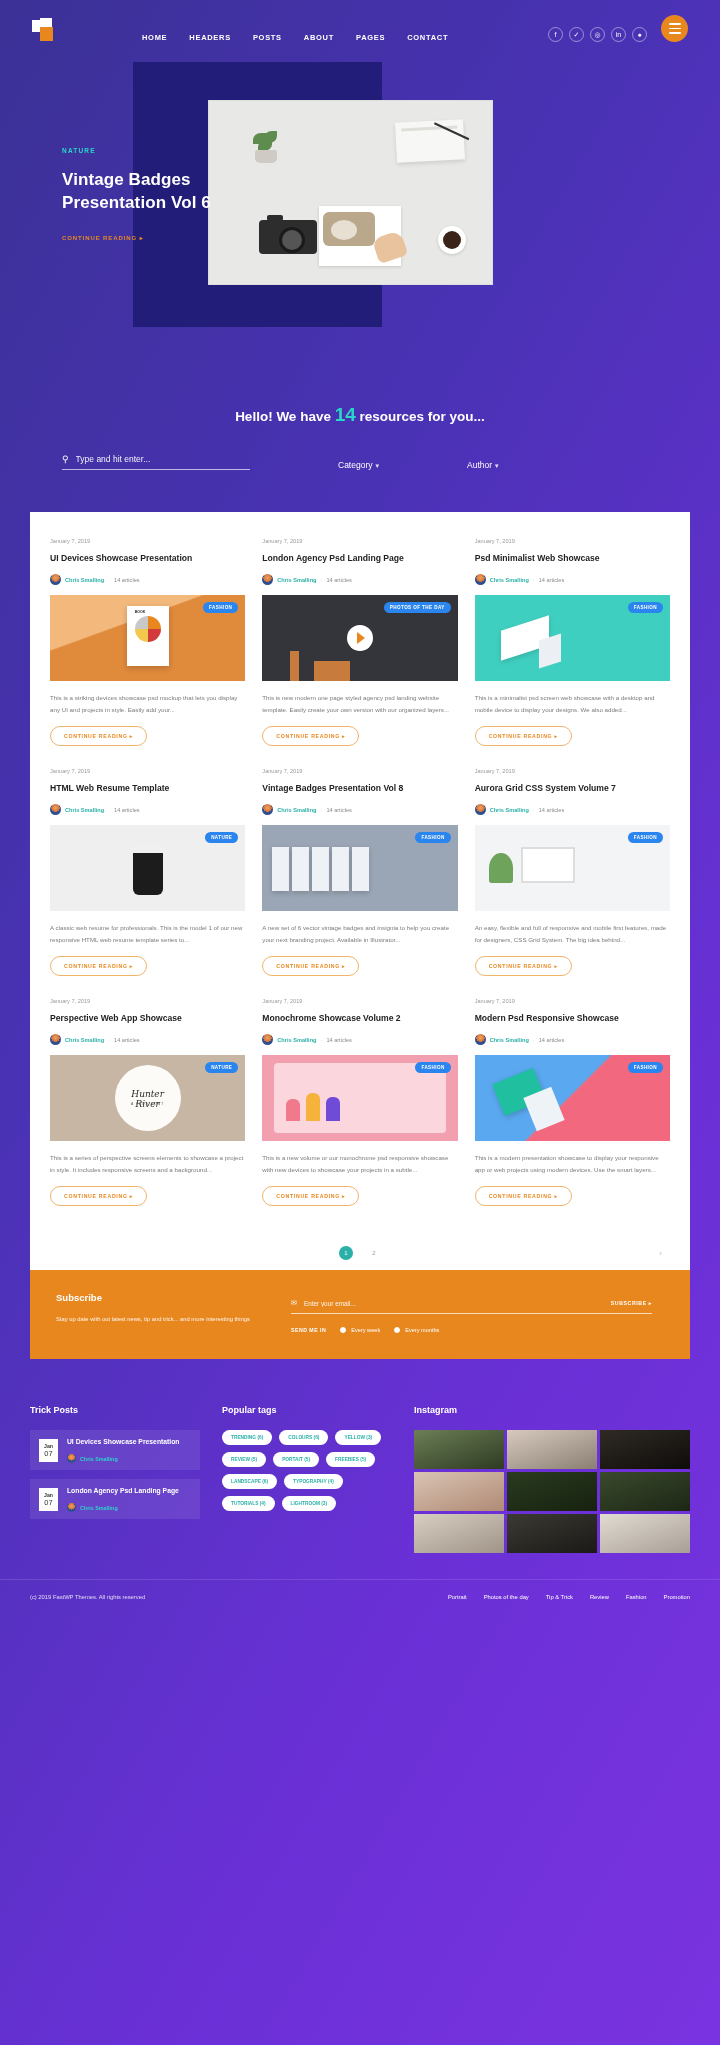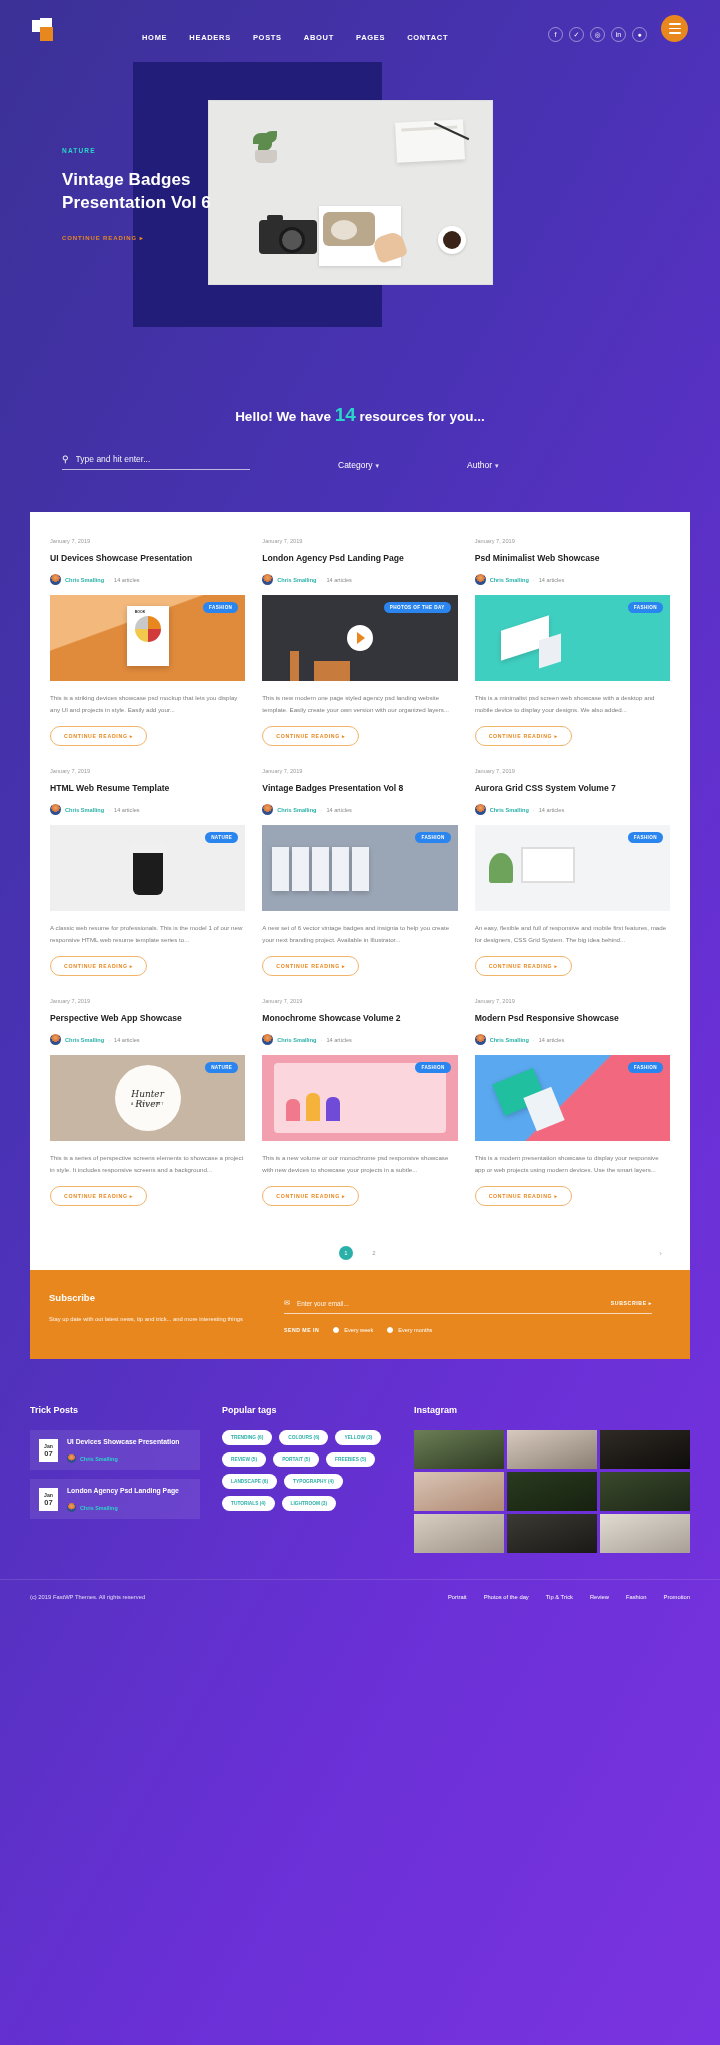--- a/index.html
+++ b/index.html
@@ -163,21 +163,21 @@
   .pager { display:flex; align-items:center; justify-content:center; gap:14px; padding:18px 0 26px; position:relative; }
   .pg {
     width:14px;height:14px;border-radius:50%;display:flex;align-items:center;justify-content:center;
     font-size:6px;color:#9b9b9b;
   }
   .pg.on { background:#2ab0a8; color:#fff; }
   .pg-next { position:absolute; right:8px; color:#b5b5b5; font-size:8px; }
 
   
   .subscribe {
-    background:#e8871e; margin:0 30px; padding:22px 38px 26px 19px;
+    background:#e8871e; margin:0 30px; padding:22px 38px 26px 26px;
     position:relative; top:-16px;
     display:flex; gap:30px;
   }
   .sub-l { width:205px; }
   .sub-l h3 { color:#fff; font-size:9.5px; font-weight:bold; }
   .sub-l p { color:rgba(255,255,255,.92); font-size:5.8px; line-height:1.9; margin-top:11px; }
   .sub-r { flex:1; padding-top:7px; }
   .sub-field { display:flex; align-items:center; gap:7px; border-bottom:1px solid rgba(255,255,255,.7); padding-bottom:6px; }
   .sub-field .env { color:#fff; font-size:7px; }
   .sub-field input { flex:1; background:transparent; border:none; outline:none; color:#fff; font-size:6.4px; font-family:"Liberation Sans",sans-serif; }
@@ -194,21 +194,21 @@
   .fcol h4 { color:#fff; font-size:9px; font-weight:bold; margin-bottom:15px; }
   .fcol-1 { width:170px; }
   .fcol-2 { width:170px; }
   .fcol-3 { flex:1; }
   .rp {
     display:flex; align-items:center; gap:9px; background:rgba(255,255,255,.09);
     padding:7px 9px; margin-bottom:9px;
   }
   .rp-date { background:#fff; color:#333; text-align:center; padding:4px 5px; flex:none; }
   .rp-date .m { font-size:5.2px; font-weight:bold; }
-  .rp-date .d { font-size:7.5px; font-weight:bold; }
+  .rp-date .d { font-size:7.5px; font-weight:normal; }
   .rp-body .t { color:#fff; font-size:6.8px; font-weight:bold; line-height:1.45; }
   .rp-body .a { display:flex; align-items:center; gap:4px; margin-top:7px; }
   .rp-body .a .av { width:9px;height:9px;border-radius:50%;background:radial-gradient(circle at 50% 35%,#f0a55c 0%,#d2703a 45%,#2f4f8f 46%,#2f4f8f 100%); }
   .rp-body .a span { color:#2ad6c8; font-size:5.4px; font-weight:bold; }
   .tags { display:flex; flex-wrap:wrap; gap:7px; }
   .tag {
     background:#fff; color:#2ab0a8; font-size:4.8px; font-weight:bold;
     padding:5px 9px; border-radius:9px; white-space:nowrap;
   }
   .insta { display:grid; grid-template-columns:repeat(3,1fr); gap:3px; }

